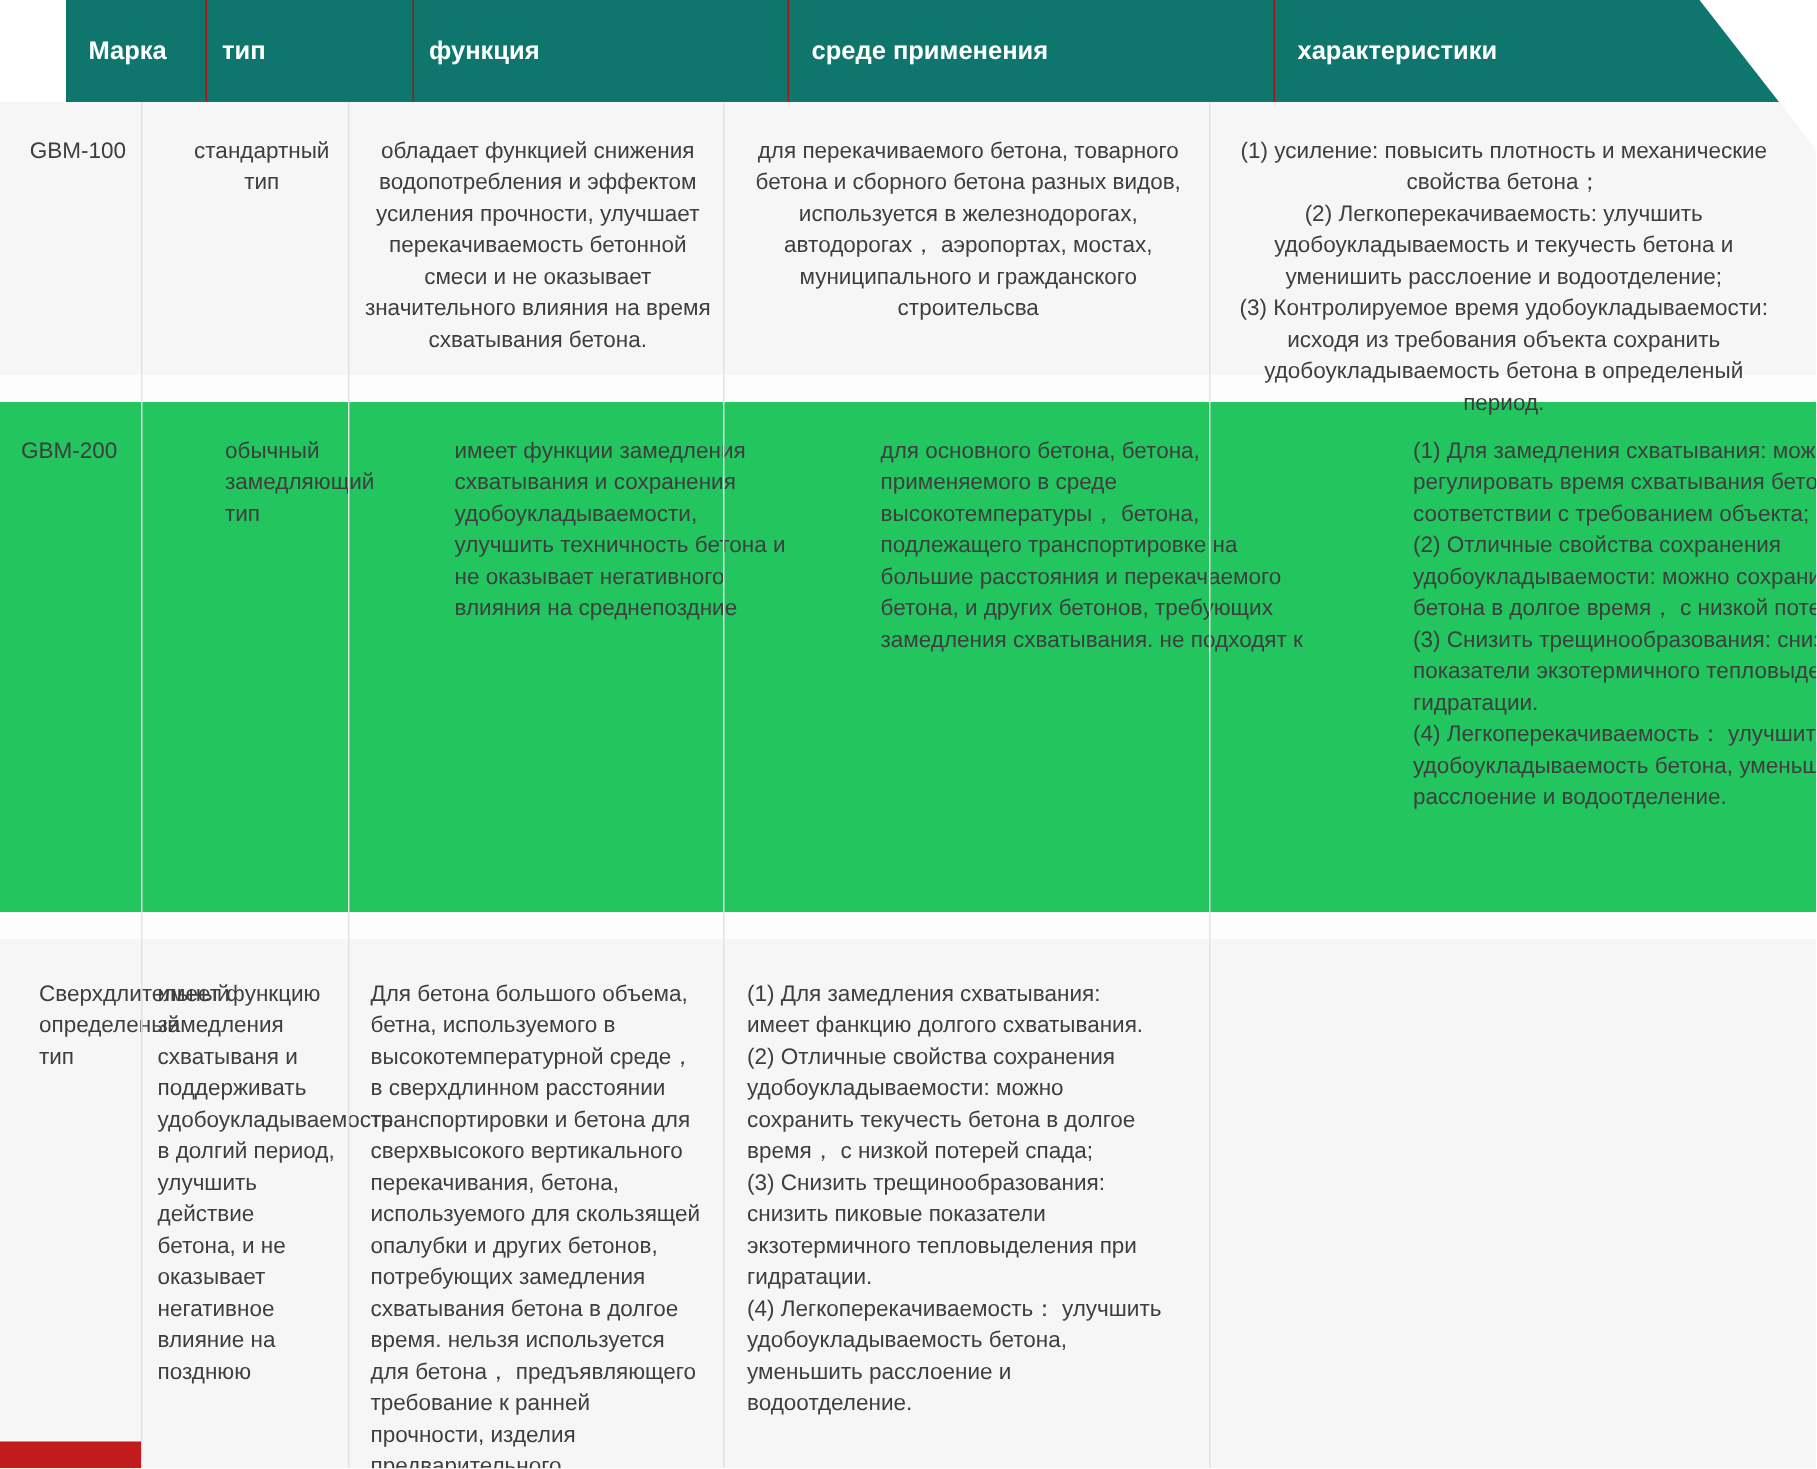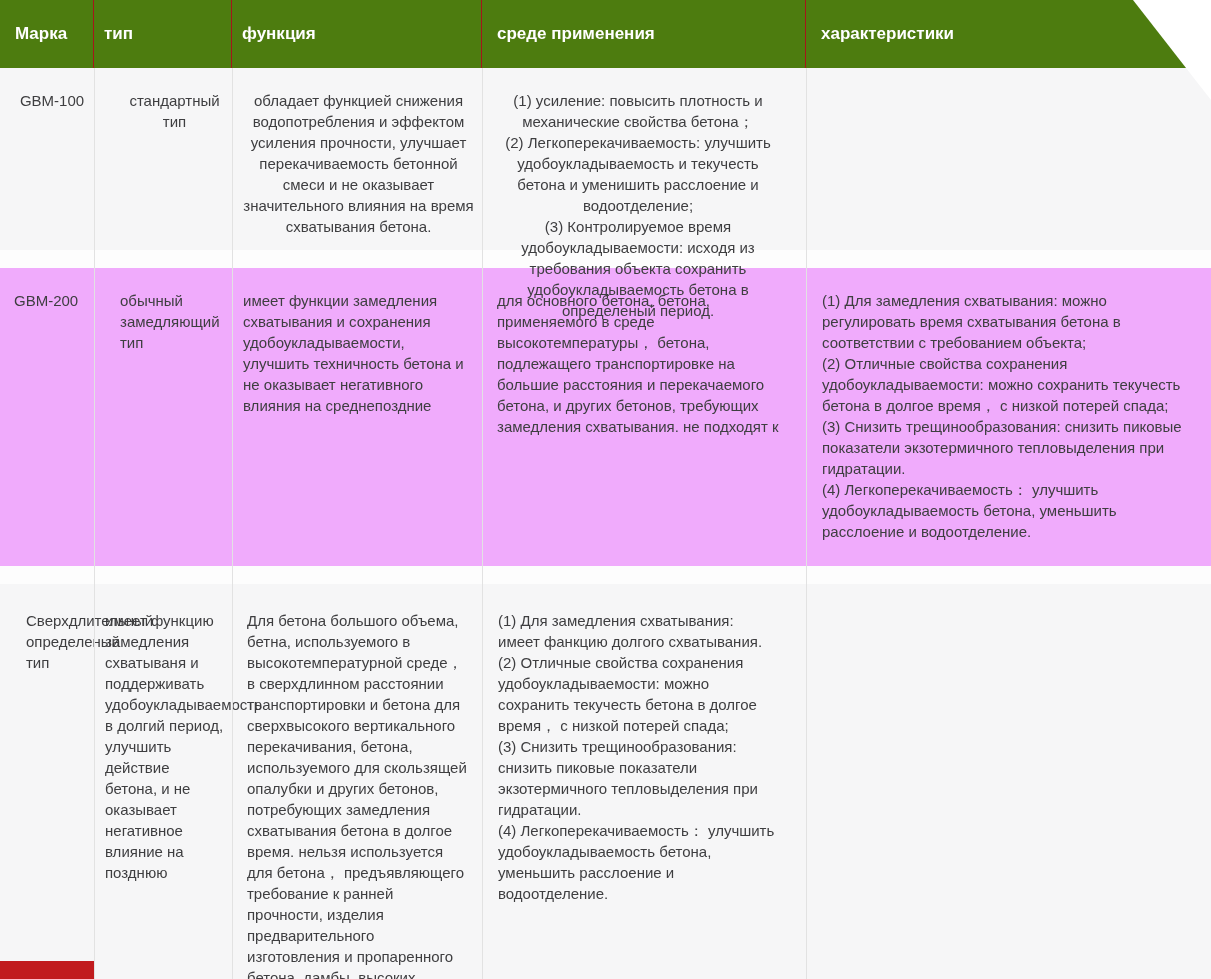--- a/index.html
+++ b/index.html
@@ -11,40 +11,41 @@
     clip-path:polygon(0 0, 1133px 0, 1211px 100px, 1211px 979px, 0 979px);
     overflow:hidden;
   }
   .grid-row{
     display:grid;
     grid-template-columns:94px 138px 250px 324px 405px;
     box-sizing:border-box;
   }
   .thead{
     height:68px;
-    background:#4d7c0f;
+    background:#0f766e;
     color:#ffffff;
+    margin-left:44px;
   }
   .th{
     display:flex;align-items:center;
     font-size:17px;font-weight:700;
     box-sizing:border-box;
     padding-left:15px;
     border-right:1px solid #a5161a;
   }
   .th:first-child{padding-left:15px;}
   .th.c2,.th.c3{padding-left:10px;}
   .th:last-child{border-right:none;}
   .row{
     color:#3e3e40;
     font-size:15px;
     line-height:21px;
   }
   .row1{height:182px;background:#f6f6f7;text-align:center;}
-  .row2{height:298px;background:#f0abfc;}
+  .row2{height:340px;background:#22c55e;gap:30px;}
   .row3{height:426px;background:#f6f6f7;}
   .gap{height:18px;background:#fdfdfd;}
   .cell{
     box-sizing:border-box;
     padding:22px 12px 0 15px;
     white-space:pre-line;
   }
   .row3 .cell{padding-top:26px;}
   .cell.c1{padding-left:14px;padding-right:4px;}
   .cell.c2{padding-left:26px;padding-right:3px;}
@@ -75,20 +76,21 @@
     <div class="th c3">функция</div>
     <div class="th c4">среде применения</div>
     <div class="th c5">характеристики</div>
   </div>
 
   <div class="grid-row row row1">
     <div class="cell c1">GBM-100</div>
     <div class="cell c2">стандартный
 тип</div>
     <div class="cell c3">обладает функцией снижения водопотребления и эффектом усиления прочности, улучшает перекачиваемость бетонной смеси и не оказывает значительного влияния на время схватывания бетона.</div>
+    <div class="cell c4">для перекачиваемого бетона, товарного бетона и сборного бетона разных видов, используется в железнодорогах, автодорогах， аэропортах, мостах, муниципального и гражданского строительсва</div>
     <div class="cell c5">(1) усиление: повысить плотность и механические свойства бетона；
 (2) Легкоперекачиваемость: улучшить удобоукладываемость и текучесть бетона и уменишить расслоение и водоотделение;
 (3) Контролируемое время удобоукладываемости: исходя из требования объекта сохранить удобоукладываемость бетона в определеный период.</div>
   </div>
 
   <div class="gap"></div>
 
   <div class="grid-row row row2">
     <div class="cell c1">GBM-200</div>
     <div class="cell c2">обычный

